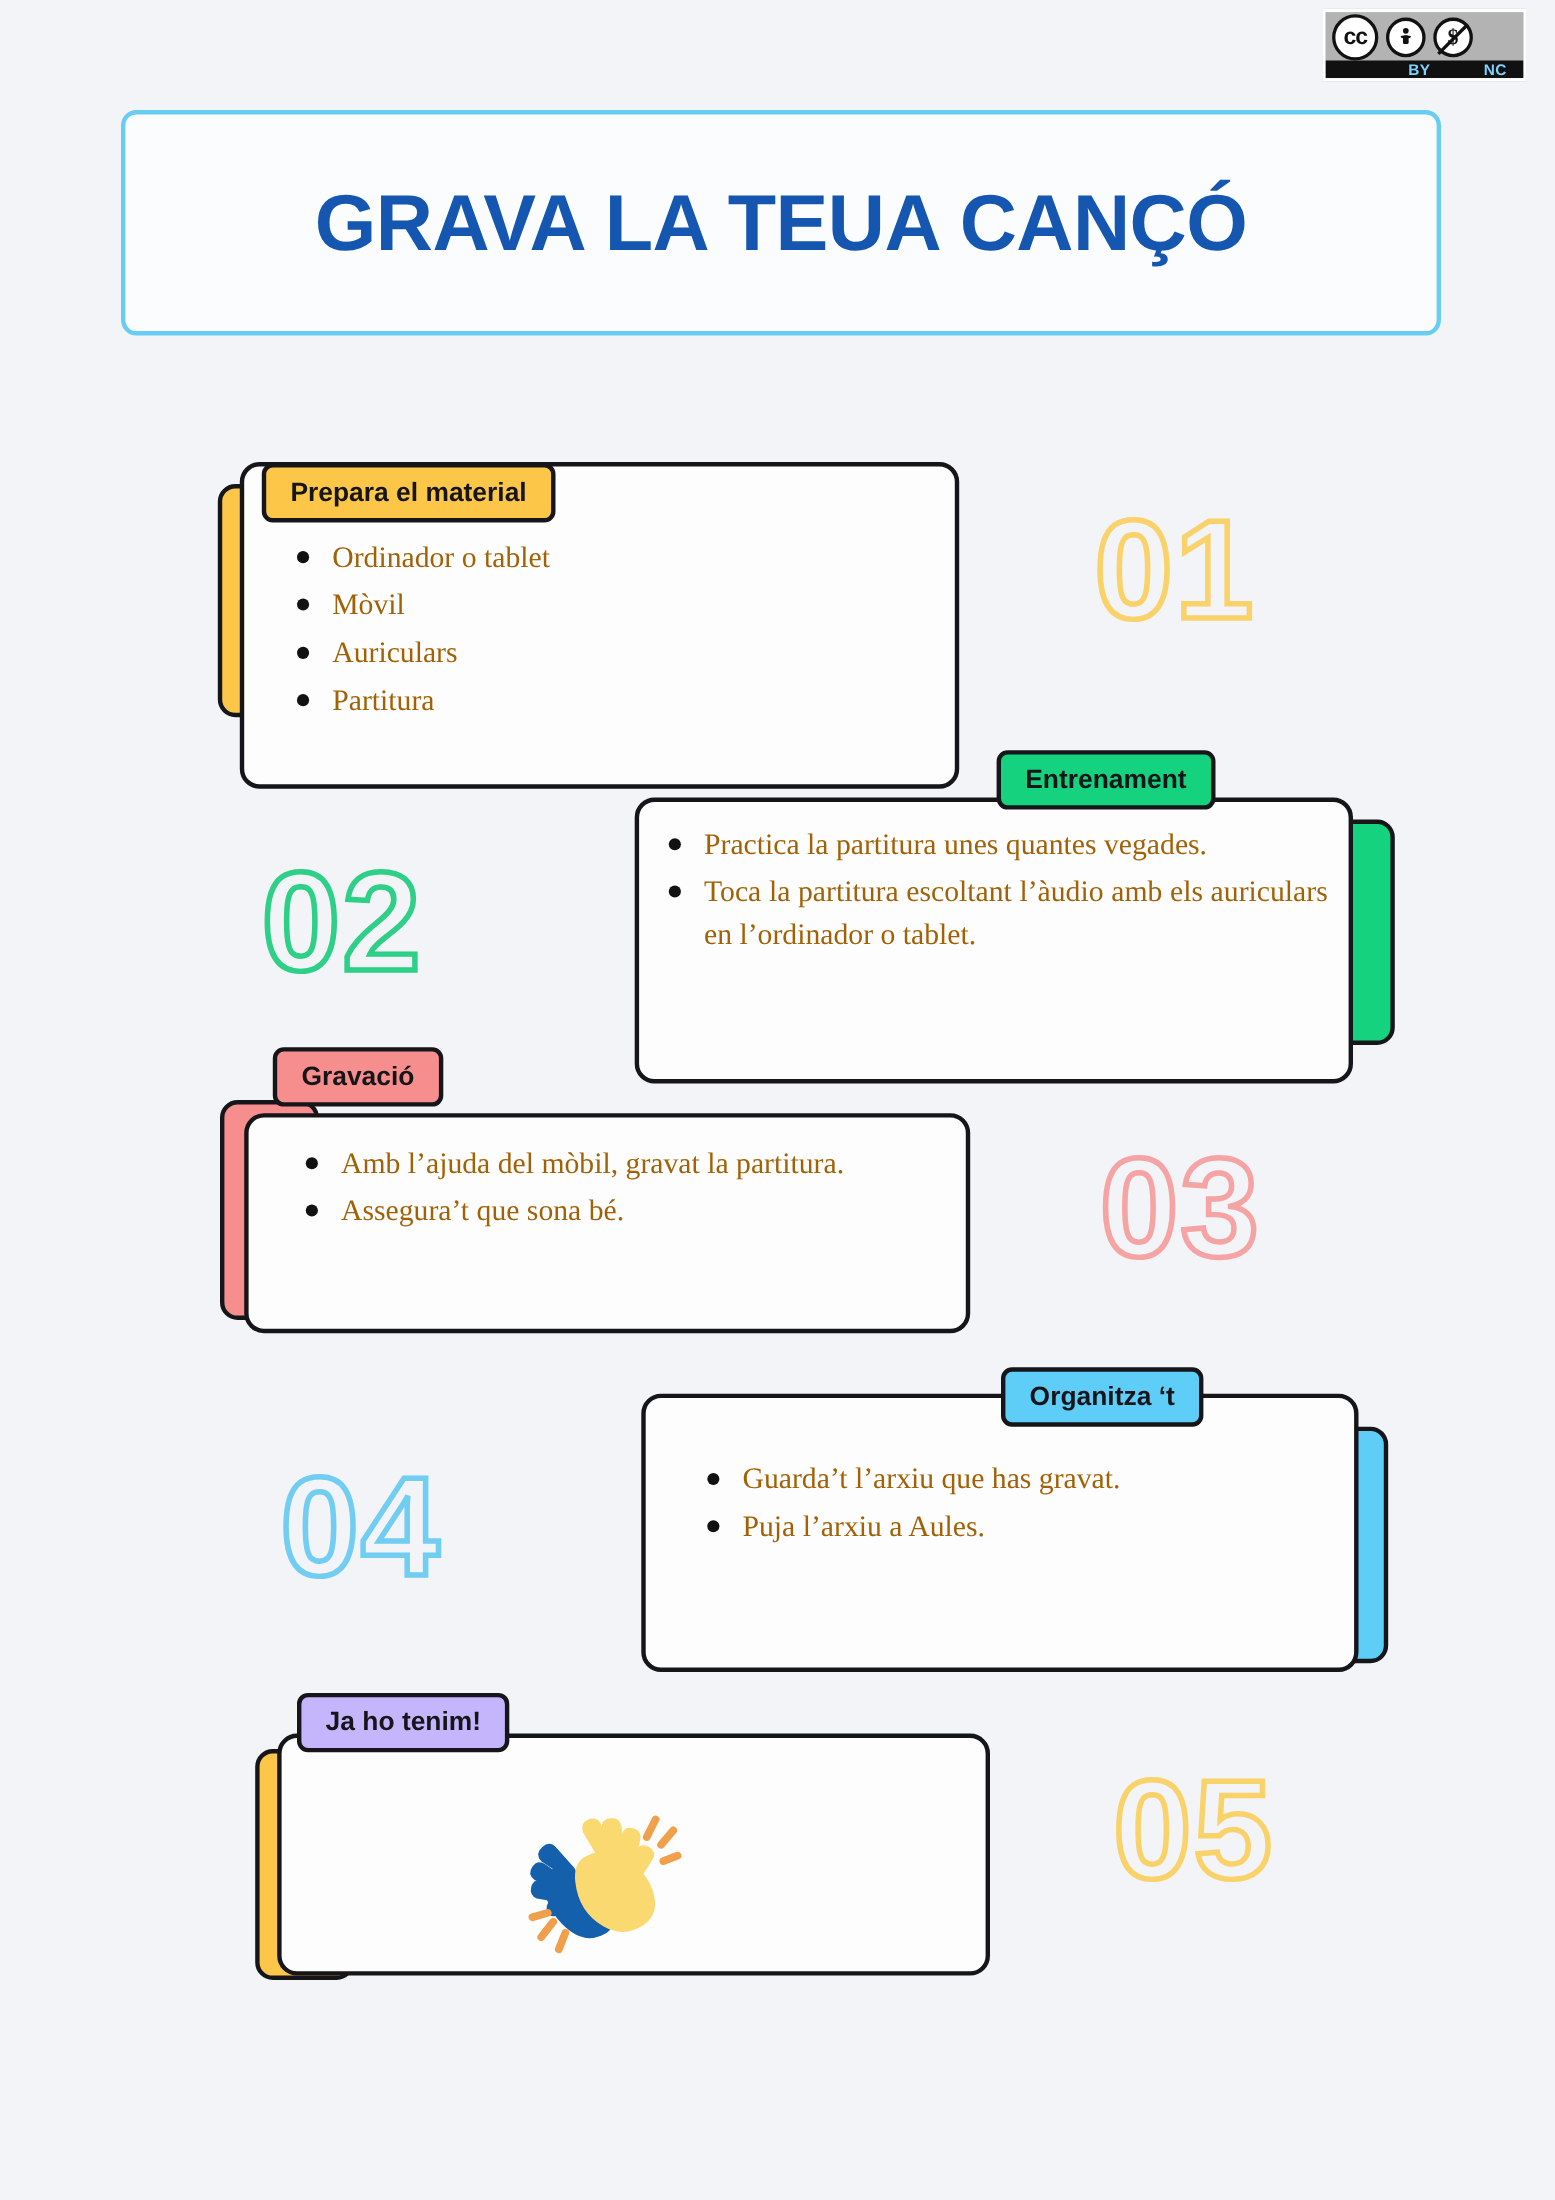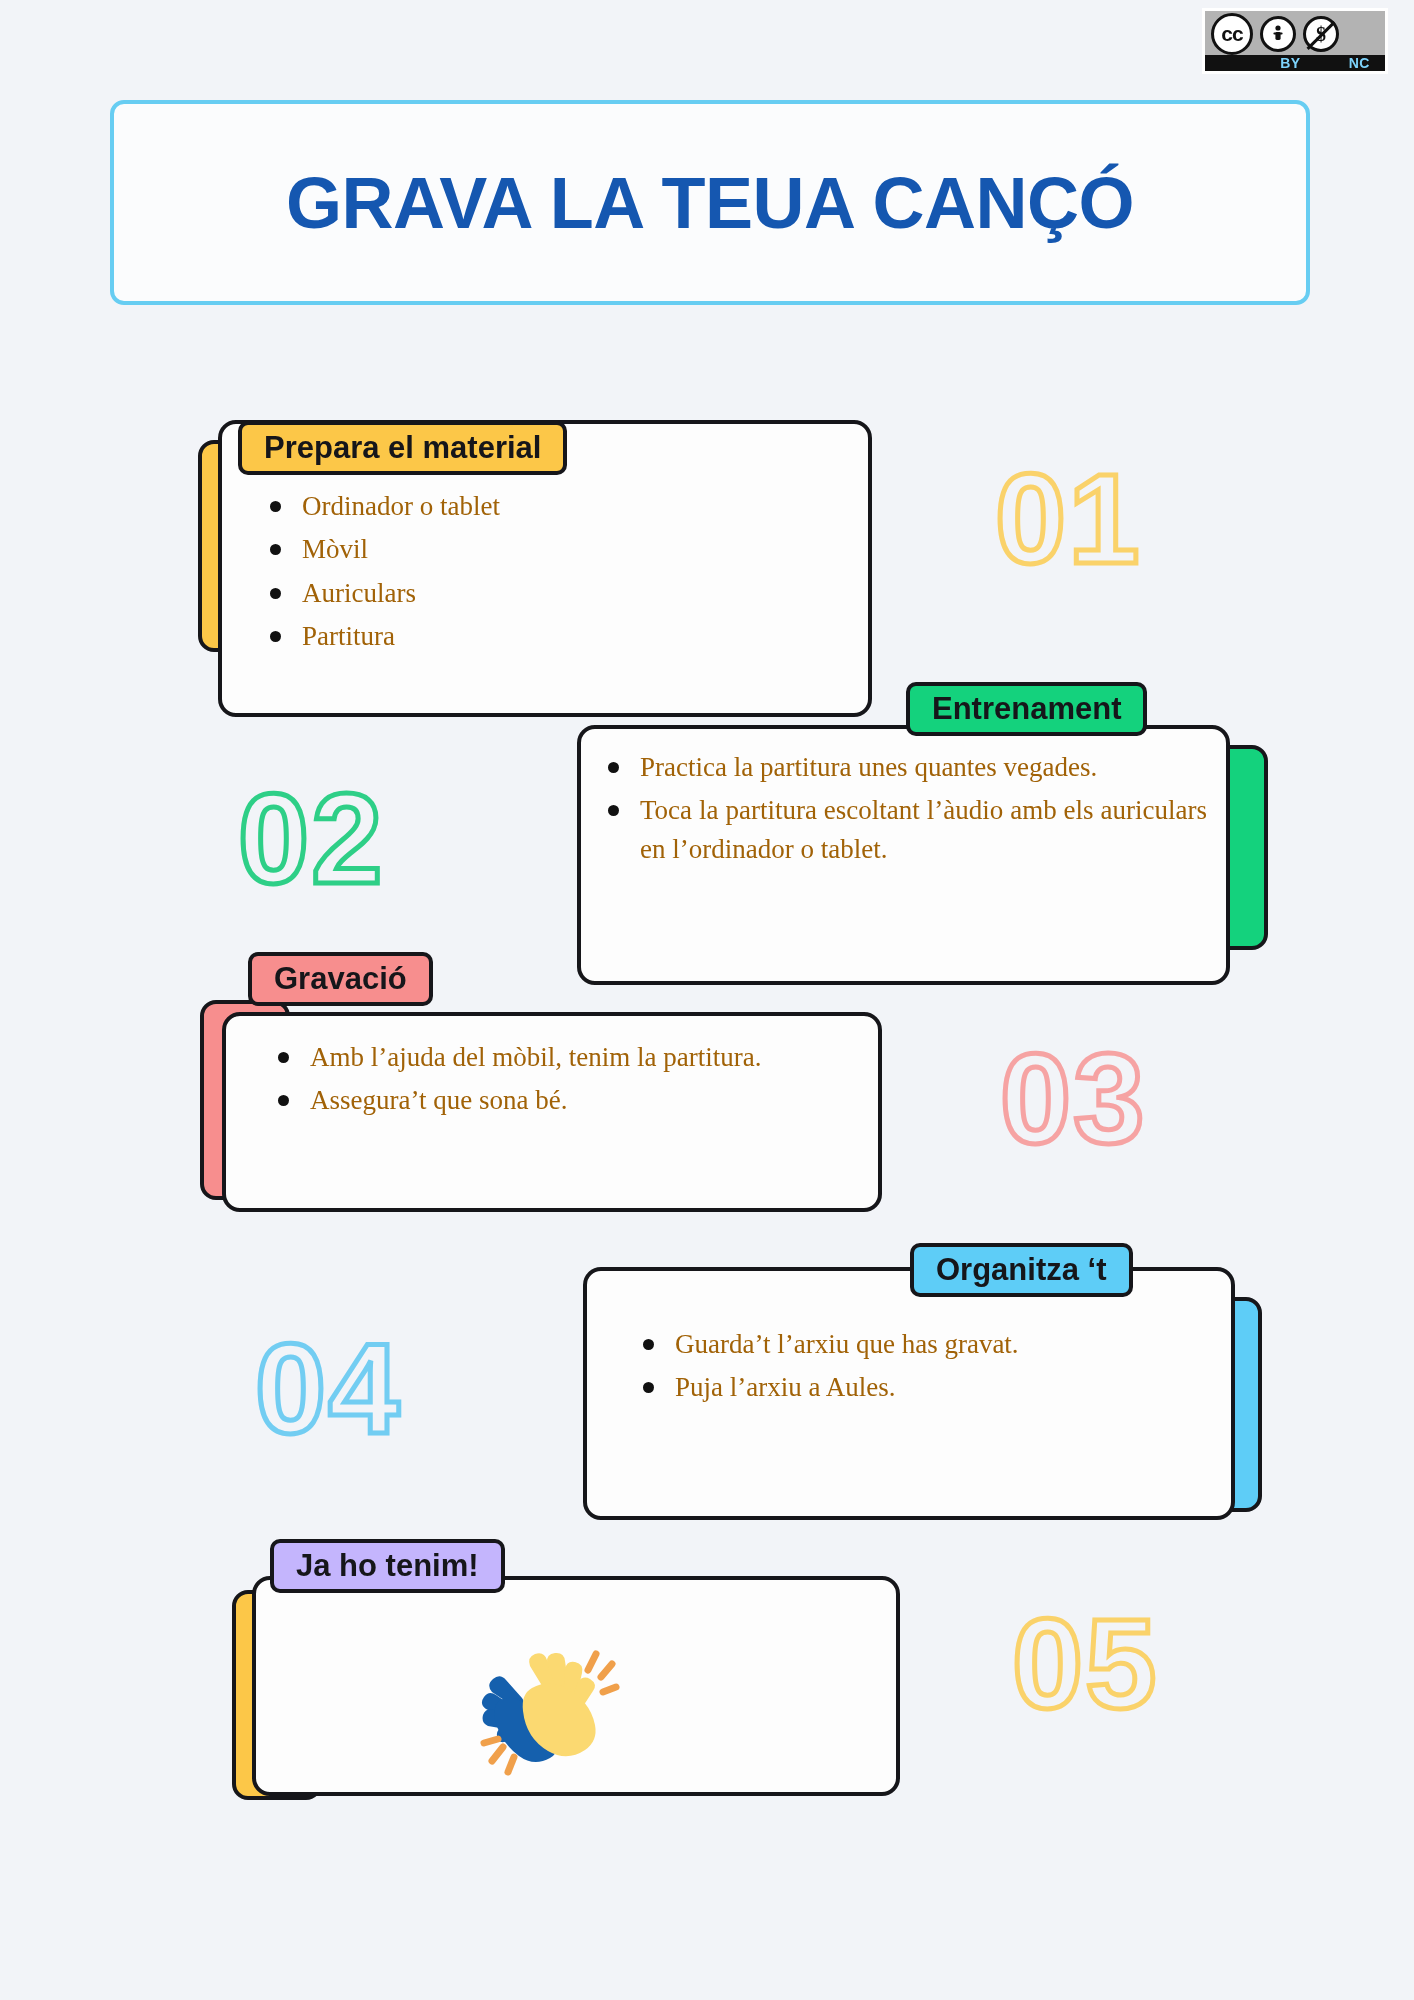--- a/index.html
+++ b/index.html
@@ -116,21 +116,21 @@
   }
   
   .step-badge {
     position: absolute;
     border: 4px solid #16161a;
     border-radius: 10px;
     z-index: 3;
     display: flex;
     align-items: center;
     justify-content: center;
-    font-size: 31px;
+    font-size: 24px;
     font-weight: bold;
     color: #16161a;
     padding: 0 22px;
     height: 54px;
     white-space: nowrap;
   }
 
   .step-list {
     position: absolute;
     z-index: 3;
@@ -231,21 +231,21 @@
     <div class="step-number" style="left:238px; top:775px; -webkit-text-stroke:5px #2ecf87;">02</div>
   </div>
 
   <div class="step">
     <div class="step-shadow" style="left:200px; top:1000px; width:90px; height:200px; background:#f78e8e;"></div>
     <div class="step-card" style="left:222px; top:1012px; width:660px; height:200px;"></div>
     <div class="step-badge" style="left:248px; top:952px; background:#f78e8e;">
       <span>Gravació</span>
     </div>
     <ul class="step-list" style="left:270px; top:1038px; width:530px;">
-      <li>Amb l’ajuda del mòbil, tenim la partitura.</li>
+      <li>Amb l’ajuda del mòbil, gravat la partitura.</li>
       <li>Assegura’t que sona bé.</li>
     </ul>
     <div class="step-number" style="left:1000px; top:1035px; -webkit-text-stroke:5px #f6a3a3;">03</div>
   </div>
 
   <div class="step">
     <div class="step-shadow" style="left:1210px; top:1297px; width:52px; height:215px; background:#5ecdf7;"></div>
     <div class="step-card" style="left:583px; top:1267px; width:652px; height:253px;"></div>
     <div class="step-badge" style="left:910px; top:1243px; background:#5ecdf7;">
       <span>Organitza ‘t</span>

